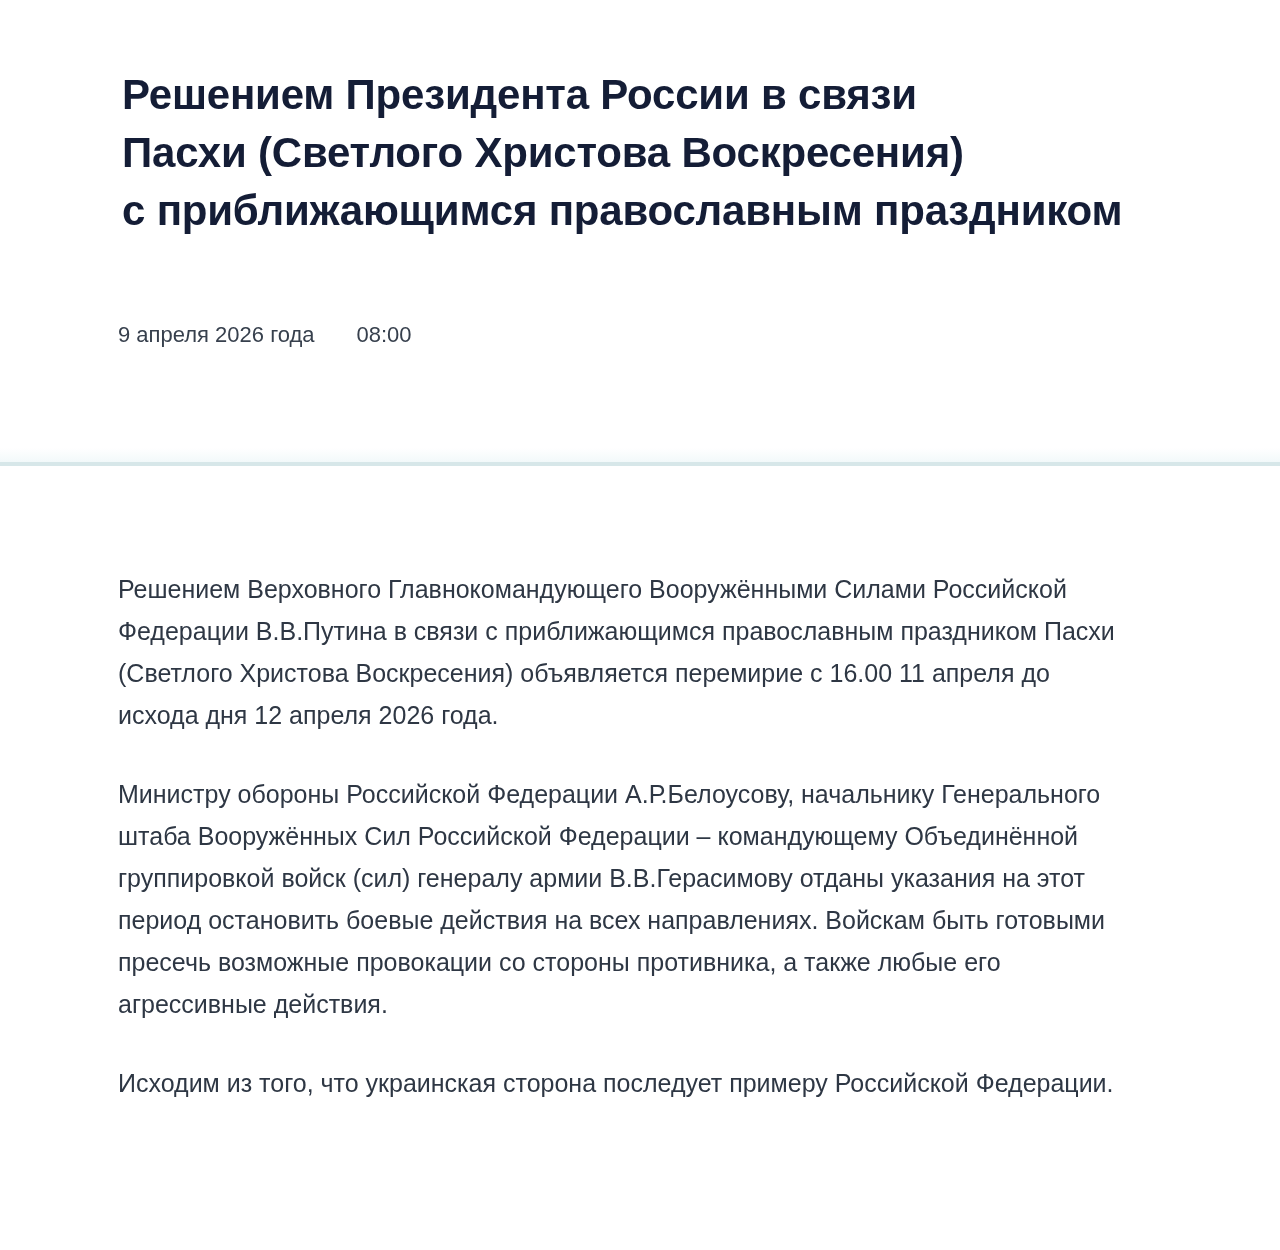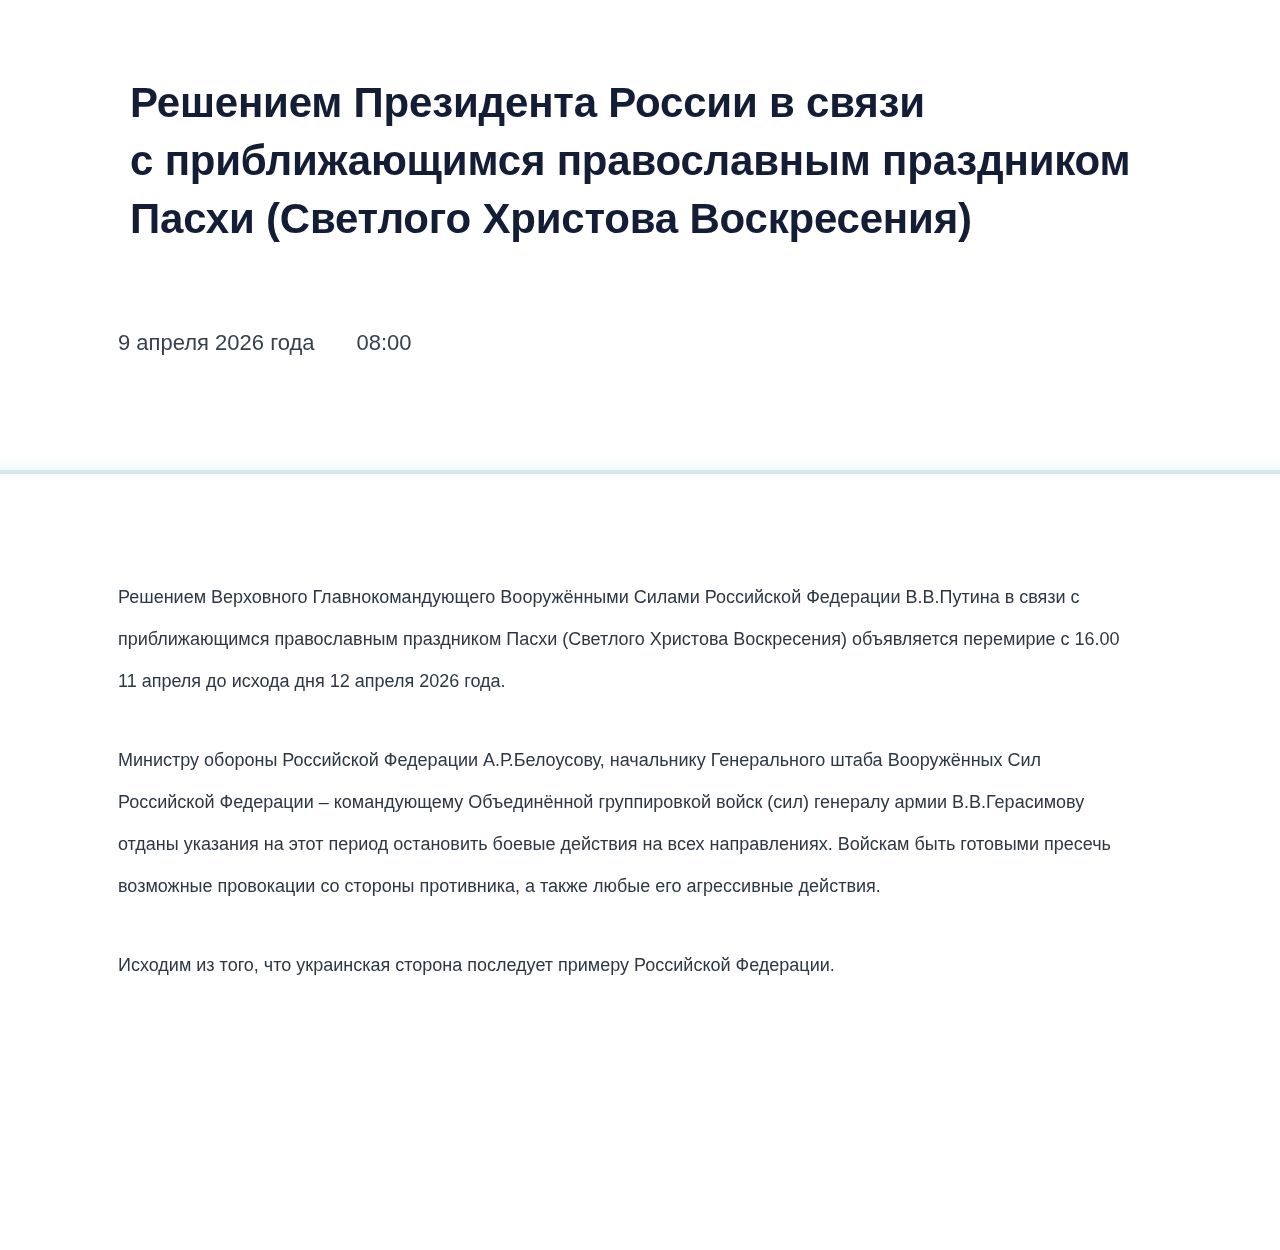--- a/index.html
+++ b/index.html
@@ -12,21 +12,21 @@
     position: relative;
     width: 1280px;
     min-height: 1250px;
     background: #ffffff;
     overflow: hidden;
   }
   .header-block {
     padding: 62px 118px 0 118px;
   }
   .article-title {
-    margin: 12px;
+    margin: 4px;
     font-size: 42px;
     line-height: 58px;
     font-weight: 700;
     letter-spacing: -0.2px;
     color: #141d36;
   }
   .article-title .title-line {
     display: block;
   }
   .date-row {
@@ -50,38 +50,38 @@
     height: 4px;
     background: #d7e7e9;
   }
   .content {
     padding: 102px 118px 60px 118px;
     max-width: 1005px;
     box-sizing: content-box;
   }
   .content p {
     margin: 0 0 37px 0;
-    font-size: 18px;
+    font-size: 25px;
     line-height: 42px;
     color: #2e3744;
   }
   .content p:last-child {
     margin-bottom: 0;
   }
 </style>
 </head>
 <body>
 
 <div class="page">
 
   <div class="header-block">
     <h1 class="article-title">
       <span class="title-line">Решением Президента России в связи</span>
+      <span class="title-line">Пасхи (Светлого Христова Воскресения)</span>
       <span class="title-line">с приближающимся православным праздником</span>
-      <span class="title-line">Пасхи (Светлого Христова Воскресения)</span>
     </h1>
 
     <div class="date-row">
       <span>9 апреля 2026 года</span>
       <span>08:00</span>
     </div>
   </div>
 
   <div class="divider-zone">
     <div class="divider-glow"></div>

